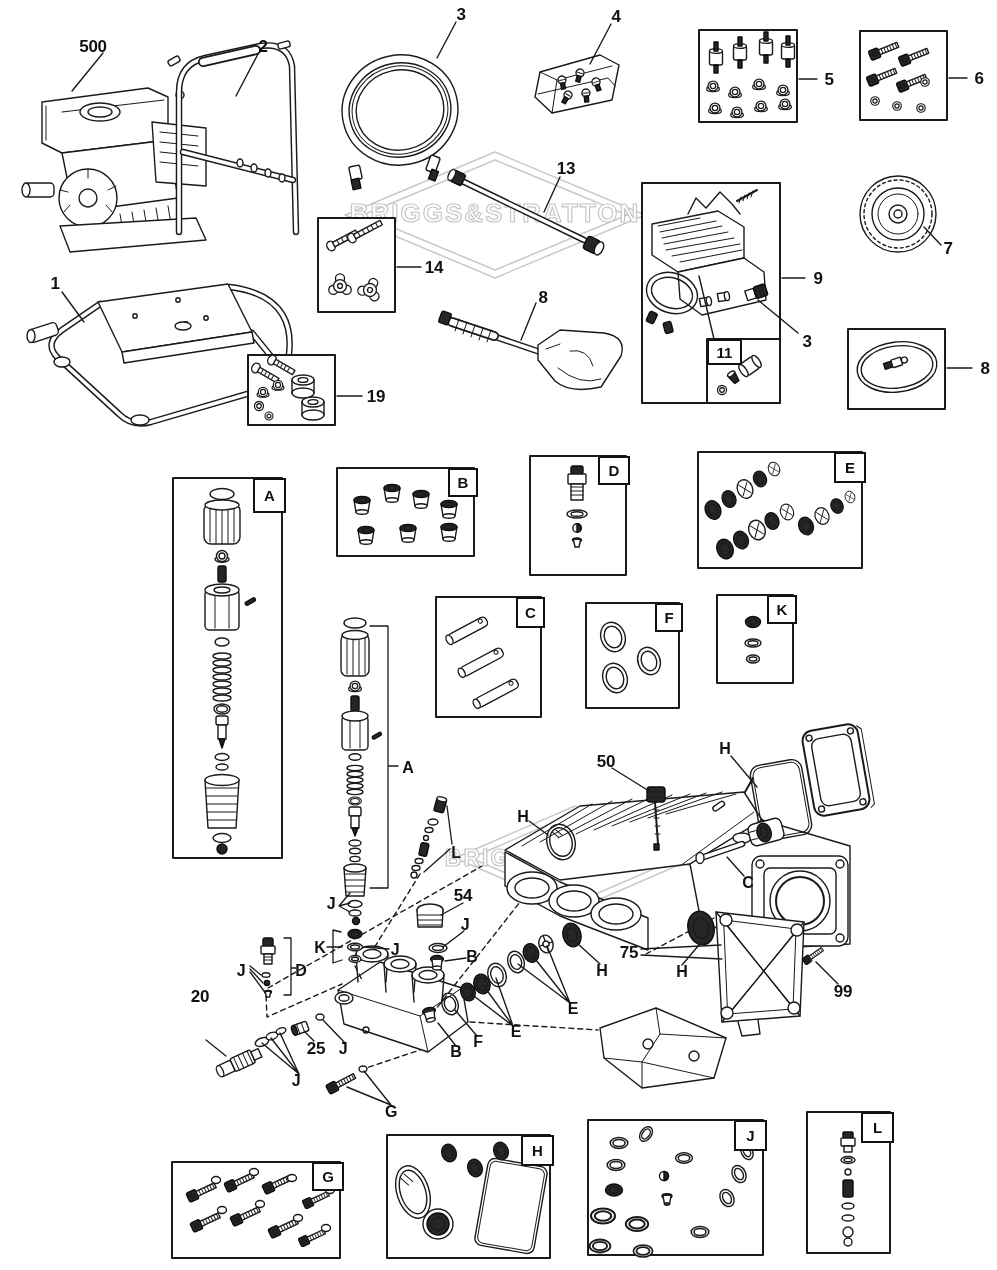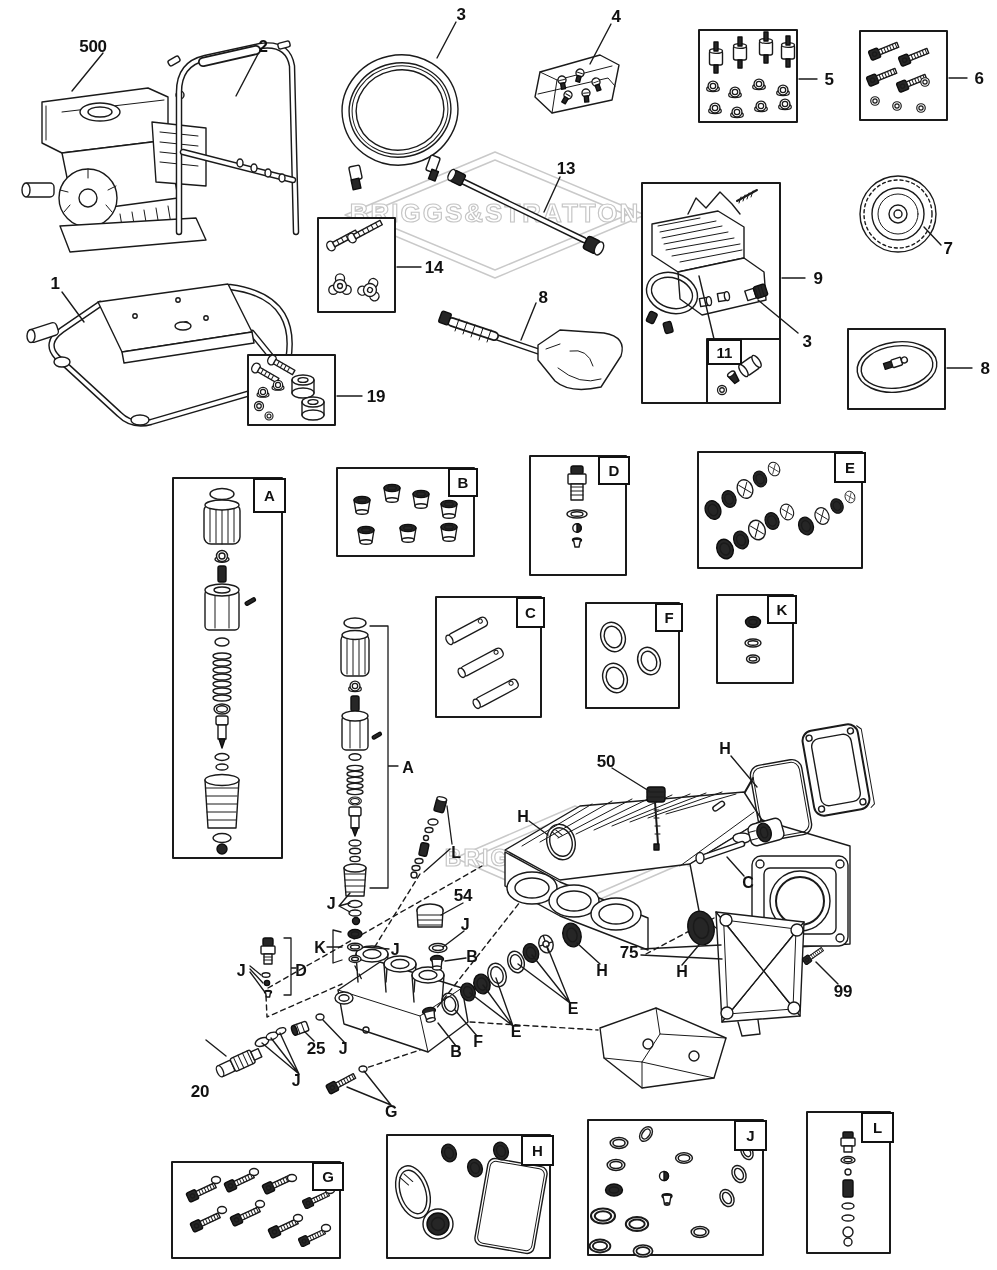--- a/index.html
+++ b/index.html
@@ -920,21 +920,21 @@
 <div class="lbl" style="left:979px;top:78px">6</div>
 <div class="lbl" style="left:948px;top:248px">7</div>
 <div class="lbl" style="left:985px;top:368px">8</div>
 <div class="lbl" style="left:818px;top:278px">9</div>
 <div class="lbl" style="left:807px;top:341px">3</div>
 <div class="tab" style="left:707px;top:339px;width:31px;height:22px">11</div>
 <div class="lbl" style="left:543px;top:297px">8</div>
 <div class="lbl" style="left:566px;top:168px">13</div>
 <div class="lbl" style="left:434px;top:267px">14</div>
 <div class="lbl" style="left:376px;top:396px">19</div>
-<div class="lbl" style="left:200px;top:1091px">20</div>
+<div class="lbl" style="left:200px;top:996px">20</div>
 <div class="lbl" style="left:316px;top:1048px">25</div>
 <div class="lbl" style="left:463px;top:895px">54</div>
 <div class="lbl" style="left:606px;top:761px">50</div>
 <div class="lbl" style="left:843px;top:991px">99</div>
 <div class="lbl" style="left:629px;top:952px">75</div>
 
 <div class="tab" style="left:253px;top:478px;width:29px;height:31px">A</div>
 <div class="tab" style="left:448px;top:468px;width:26px;height:25px">B</div>
 <div class="tab" style="left:516px;top:597px;width:25px;height:27px">C</div>
 <div class="tab" style="left:598px;top:456px;width:28px;height:25px">D</div>

